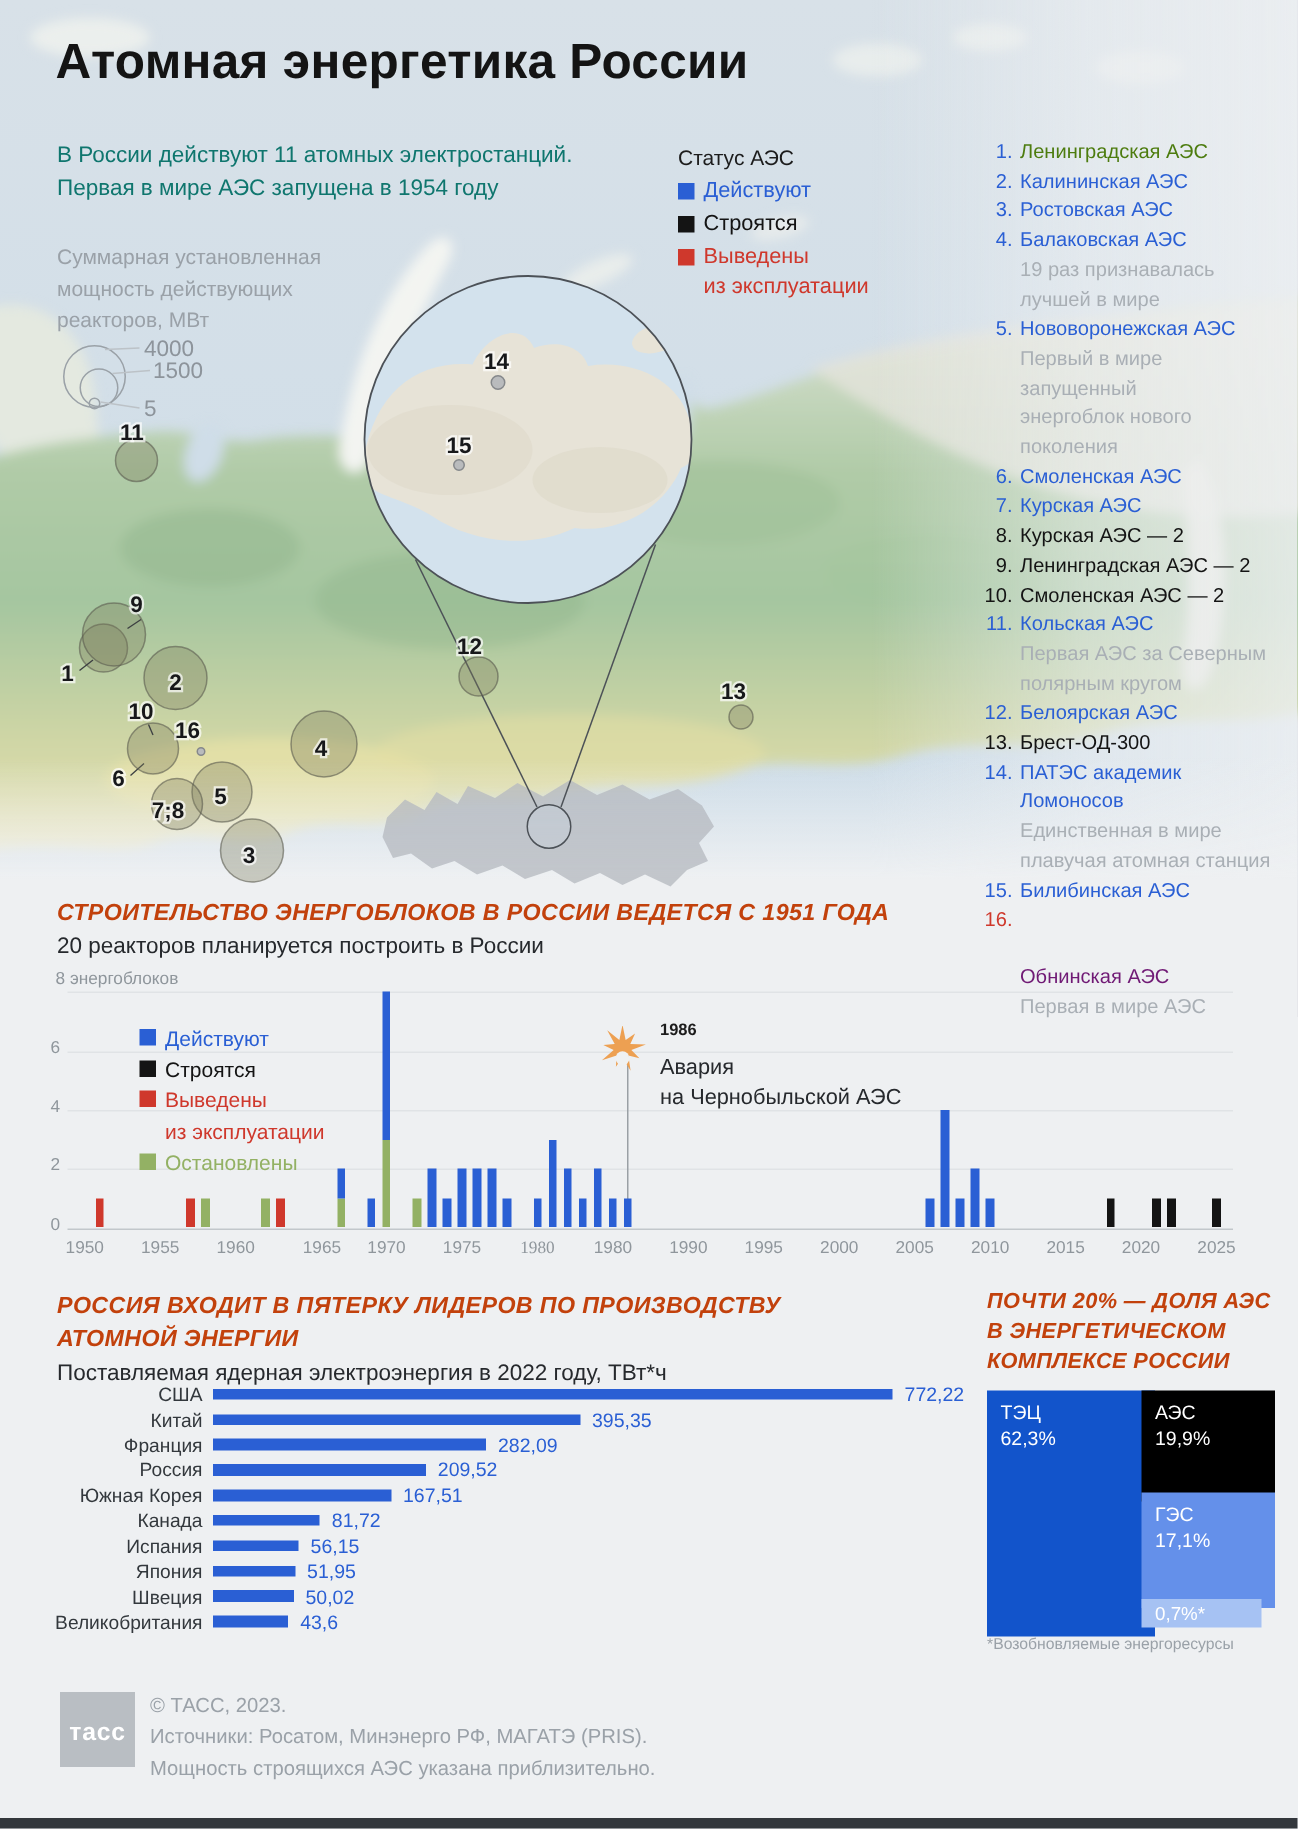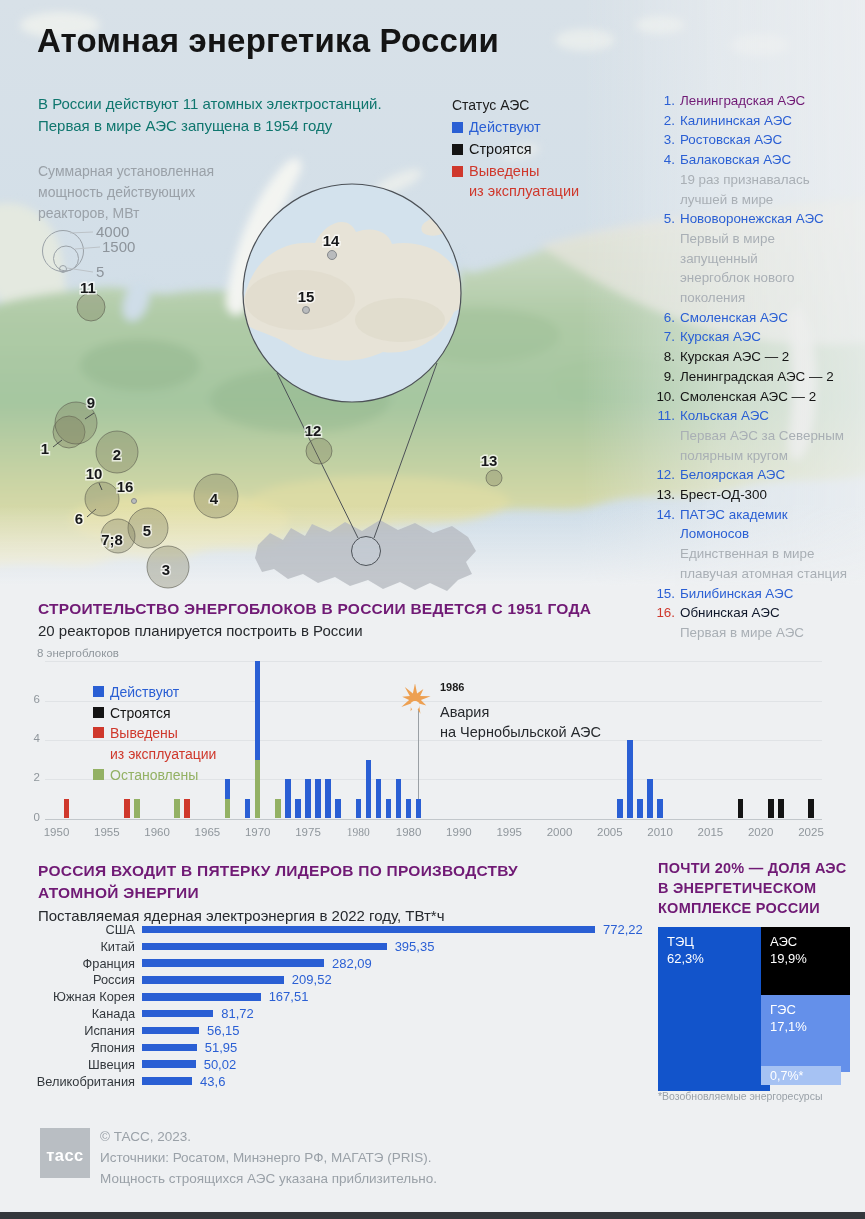--- a/index.html
+++ b/index.html
@@ -3,21 +3,21 @@
 <meta charset="utf-8">
 <style>
   html,body{margin:0;padding:0;background:#dfe2e5;}
   .page{position:relative;width:865px;height:1219px;background:#eef0f2;overflow:hidden;
         font-family:"Liberation Sans","DejaVu Sans",sans-serif;color:#1c1c1c;}
   .abs{position:absolute;}
   .h1{font-size:33px;font-weight:bold;color:#141414;letter-spacing:.2px;}
   .intro{font-size:15px;line-height:22px;color:#0f766e;}
   .graytxt{color:#9aa1a8;}
   .capnote{font-size:14px;line-height:21px;}
-  .sec-title{font-size:15.5px;font-weight:bold;color:#701a75;letter-spacing:.25px;}
+  .sec-title{font-size:15.5px;font-weight:bold;color:#c2410c;letter-spacing:.25px;font-style:italic;}
   .sec-sub{font-size:15px;color:#26292d;}
   .tick{font-size:11.5px;color:#8f969c;}
   .leg-label{font-size:14.5px;font-weight:500;line-height:20px;}
   .plant-row{display:flex;font-size:13.4px;line-height:19.7px;}
   .plant-num{width:27px;flex:none;text-align:right;padding-right:5px;}
   .plant-note{margin-left:32px;font-size:13.4px;line-height:19.7px;color:#a9afb5;}
   .grid{position:absolute;height:1px;}
   .tbar{position:absolute;}
   .country-row{display:flex;align-items:center;height:16.85px;}
   .country-label{width:105px;flex:none;text-align:right;font-size:12.8px;color:#33383d;padding-right:7px;}
@@ -176,21 +176,21 @@
       <div style="position: absolute; left: 0px; top: 26px; width: 11px; height: 11px; background: rgb(20, 20, 20);"></div>
       <div class="leg-label" style="position: absolute; left: 17px; top: 21px; color: rgb(20, 20, 20);">Строятся</div>
       <div style="position: absolute; left: 0px; top: 48px; width: 11px; height: 11px; background: rgb(207, 56, 44);"></div>
       <div class="leg-label" style="position: absolute; left: 17px; top: 43px; color: rgb(207, 56, 44);">Выведены</div>
       <div class="leg-label" style="position: absolute; left: 17px; top: 63px; color: rgb(207, 56, 44);">из эксплуатации</div>
     </div>
 
   <div id="plant-list" class="abs" style="left:648px;top:91px;width:206px">
       <div class="plant-row">
         <div class="plant-num" style="color: rgb(42, 95, 212);">1.</div>
-        <div style="color: #701a75;">Ленинградская АЭС</div>
+        <div style="color: #4d7c0f;">Ленинградская АЭС</div>
       </div>
       <div class="plant-row">
         <div class="plant-num" style="color: rgb(42, 95, 212);">2.</div>
         <div style="color: rgb(42, 95, 212);">Калининская АЭС</div>
       </div>
       <div class="plant-row">
         <div class="plant-num" style="color: rgb(42, 95, 212);">3.</div>
         <div style="color: rgb(42, 95, 212);">Ростовская АЭС</div>
       </div>
       <div class="plant-row">
@@ -240,42 +240,42 @@
         <div class="plant-num" style="color: rgb(42, 95, 212);">14.</div>
         <div style="color: rgb(42, 95, 212);">ПАТЭС академик<br>Ломоносов</div>
       </div>
       <div class="plant-note">Единственная в мире<br>плавучая атомная станция</div>
       <div class="plant-row">
         <div class="plant-num" style="color: rgb(42, 95, 212);">15.</div>
         <div style="color: rgb(42, 95, 212);">Билибинская АЭС</div>
       </div>
       <div class="plant-row">
         <div class="plant-num" style="color: rgb(207, 56, 44);">16.</div>
-        <div style="color: #0f172a;">Обнинская АЭС</div>
+        <div style="color: #701a75; margin-top: 38px;">Обнинская АЭС</div>
       </div>
       <div class="plant-note">Первая в мире АЭС</div>
     </div>
 
   <div class="abs sec-title" style="left:38px;top:600px">СТРОИТЕЛЬСТВО ЭНЕРГОБЛОКОВ В РОССИИ ВЕДЕТСЯ С 1951 ГОДА</div>
   <div class="abs sec-sub" style="left:38px;top:622px">20 реакторов планируется построить в России</div>
   <div class="abs tick" style="left:37px;top:647px">8 энергоблоков</div>
   <div id="timeline-layer" class="abs" style="left:0;top:0;width:865px;height:1219px;pointer-events:none">
       <div class="grid" style="left: 45px; top: 818.5px; width: 777px; background: rgb(194, 199, 203);"></div>
       <div class="grid" style="left: 45px; top: 779.2px; width: 777px; background: rgb(224, 227, 230);"></div>
       <div class="grid" style="left: 45px; top: 739.9px; width: 777px; background: rgb(224, 227, 230);"></div>
       <div class="grid" style="left: 45px; top: 700.6px; width: 777px; background: rgb(224, 227, 230);"></div>
       <div class="grid" style="left: 45px; top: 661.3px; width: 777px; background: rgb(224, 227, 230);"></div>
       <div class="tick abs" style="left: 24px; top: 692.6px; width: 16px; text-align: right;">6</div>
       <div class="tick abs" style="left: 24px; top: 731.9px; width: 16px; text-align: right;">4</div>
       <div class="tick abs" style="left: 24px; top: 771.2px; width: 16px; text-align: right;">2</div>
       <div class="tick abs" style="left: 24px; top: 810.5px; width: 16px; text-align: right;">0</div>
       <div class="tick abs" style="left: 36.5px; top: 826px; width: 40px; text-align: center;">1950</div>
       <div class="tick abs" style="left: 86.8px; top: 826px; width: 40px; text-align: center;">1955</div>
       <div class="tick abs" style="left: 137.1px; top: 826px; width: 40px; text-align: center;">1960</div>
-      <div class="tick abs" style="left: 187.4px; top: 826px; width: 40px; text-align: center;">1965</div>
+      <div class="tick abs" style="left: 187.4px; top: 826px; width: 40px; text-align: right;">1965</div>
       <div class="tick abs" style="left: 237.7px; top: 826px; width: 40px; text-align: center;">1970</div>
       <div class="tick abs" style="left: 288px; top: 826px; width: 40px; text-align: center;">1975</div>
       <div class="tick abs" style="left: 338.3px; top: 826px; width: 40px; text-align: center; font-family: Liberation Serif, serif;">1980</div>
       <div class="tick abs" style="left: 388.6px; top: 826px; width: 40px; text-align: center;">1980</div>
       <div class="tick abs" style="left: 438.9px; top: 826px; width: 40px; text-align: center;">1990</div>
       <div class="tick abs" style="left: 489.2px; top: 826px; width: 40px; text-align: center;">1995</div>
       <div class="tick abs" style="left: 539.5px; top: 826px; width: 40px; text-align: center;">2000</div>
       <div class="tick abs" style="left: 589.8px; top: 826px; width: 40px; text-align: center;">2005</div>
       <div class="tick abs" style="left: 640.1px; top: 826px; width: 40px; text-align: center;">2010</div>
       <div class="tick abs" style="left: 690.4px; top: 826px; width: 40px; text-align: center;">2015</div>

